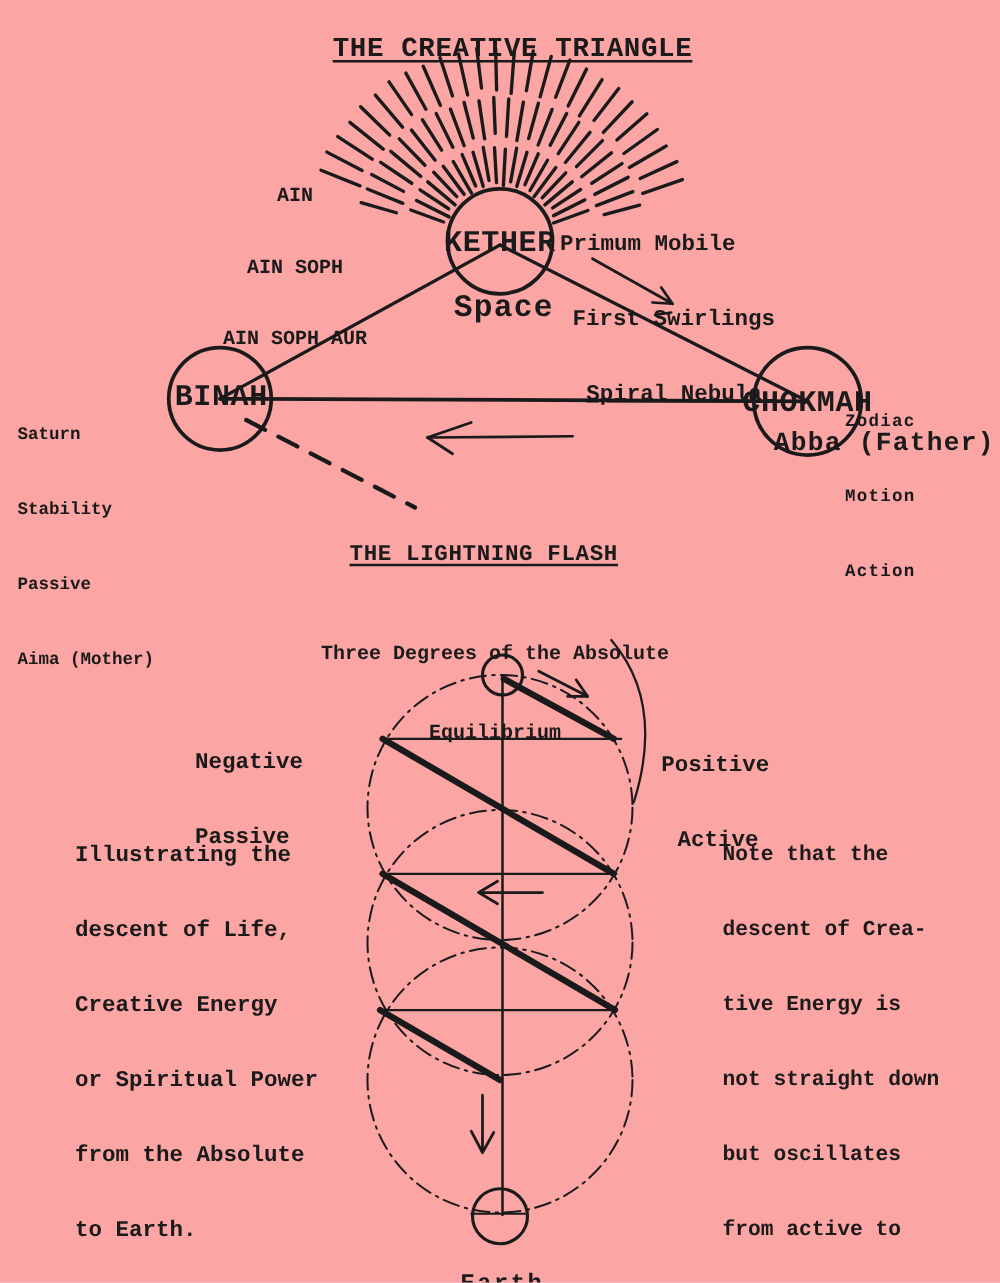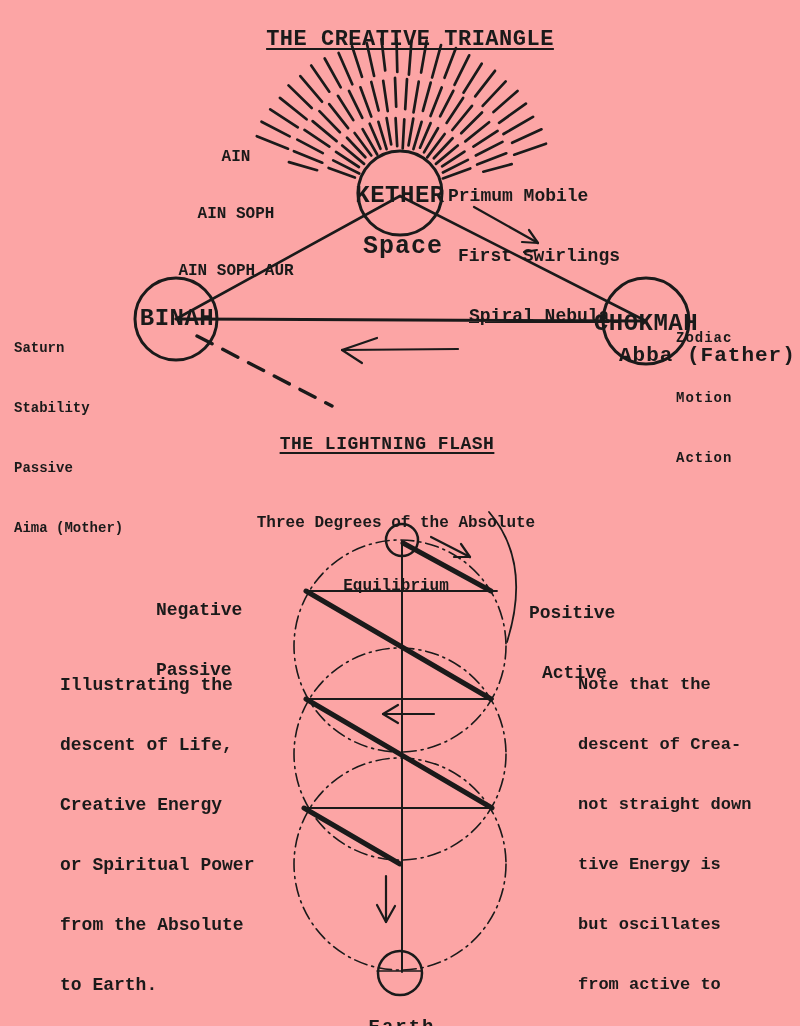--- a/index.html
+++ b/index.html
@@ -256,22 +256,22 @@
     <span class="ln">descent of Life,</span>
     <span class="ln">Creative Energy</span>
     <span class="ln">or Spiritual Power</span>
     <span class="ln">from the Absolute</span>
     <span class="ln">to Earth.</span>
   </div>
 
   <div class="t rightnote">
     <span class="ln">Note that the</span>
     <span class="ln">descent of Crea-</span>
+    <span class="ln">tive Energy is</span>
     <span class="ln">not straight down</span>
-    <span class="ln">tive Energy is</span>
     <span class="ln">but oscillates</span>
     <span class="ln">from active to</span>
     
     
     
     
     
     
     
   </div>

